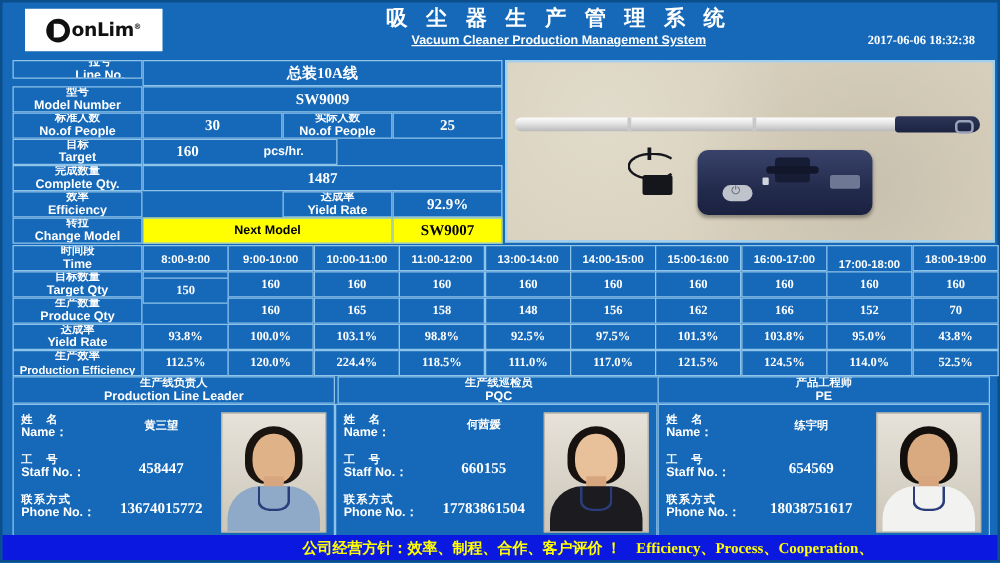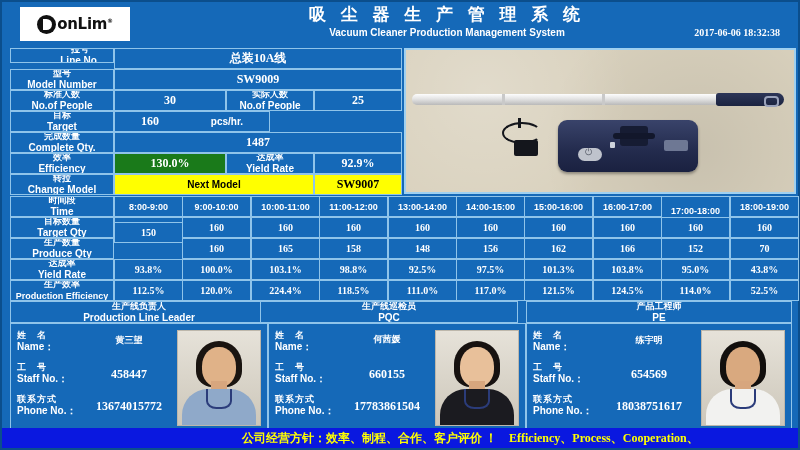--- a/index.html
+++ b/index.html
@@ -48,21 +48,21 @@
   .title-wrap {
     position: absolute; left: 300px; top: 2px; width: 290px;
     text-align: center; color: #ffffff;
   }
   .title-cn {
     font-size: 17px; font-weight: bold; letter-spacing: 5px;
     line-height: 22px; white-space: nowrap;
   }
   .title-en {
     font-size: 10px; font-weight: bold; line-height: 13px;
-    white-space: nowrap; letter-spacing: 0px;
+    white-space: nowrap; letter-spacing: 0px; text-decoration: underline;
   }
   .datetime {
     position: absolute; right: 18px; top: 25px;
     font-size: 10px; font-weight: bold; color: #ffffff;
     font-family: "Liberation Serif", serif;
   }
 
   
   .cell {
     position: absolute;
@@ -262,23 +262,20 @@
     <span class="cn">完成数量</span>
     <span class="en">Complete Qty.</span>
   </div>
   <div class="cell" style="left:112px; top:130px; width:288px; height:21px;">
     <span class="val">1487</span>
   </div>
 
   <div class="cell" style="left:8px;  top:151px; width:104px; height:21px;">
     <span class="cn">效率</span>
     <span class="en">Efficiency</span>
-  </div>
-  <div class="cell green" style="left:112px; top:151px; width:112px; height:21px;">
-    <span class="val">130.0%</span>
   </div>
   <div class="cell" style="left:224px; top:151px; width:88px; height:21px;">
     <span class="cn">达成率</span>
     <span class="en">Yield Rate</span>
   </div>
   <div class="cell" style="left:312px; top:151px; width:88px; height:21px;">
     <span class="val">92.9%</span>
   </div>
 
   <div class="cell yellow" style="left:112px; top:172px; width:200px; height:21px;">
@@ -507,21 +504,21 @@
         </div>
         <div class="photo" style="position:relative;width:84px;height:96px;margin-top:6px;">
           <div class="ph-bg"></div>
           <div class="ph-hair" style="top:10px;width:46px;height:46px;background:#1a1410;"></div>
           <div class="ph-head" style="top:16px;width:34px;height:40px;background:#e0b288;"></div>
           <div class="ph-neck" style="top:50px;width:16px;height:12px;"></div>
           <div class="ph-body" style="top:58px;width:74px;height:42px;background:#8fa9c9;"></div>
           <div class="lanyard" style="top:58px;width:26px;height:20px;"></div>
         </div>
       </div>
-      <div class="cell" style="left: 258px; top: 299px; width: 258px; height: 22px;">
+      <div class="cell" style="left: 268px; top: 299px; width: 258px; height: 22px;">
         <span class="cn">生产线巡检员</span>
         <span class="en">PQC</span>
       </div>
       <div class="cell" style="left: 266px; top: 321px; width: 258px; height: 108px; flex-direction: row; align-items: stretch; justify-content: flex-start;">
         <div style="position:relative;width:166px;height:100%;">
           <div style="position:absolute;left:6px;top:6px;text-align:left;">
             <div class="cn" style="text-align:left;letter-spacing:1px;">姓　名</div>
             <div class="en" style="text-align:left;">Name：</div>
           </div>
           <div style="position:absolute;left:78px;top:11px;width:80px;text-align:center;font-family:Liberation Mono, monospace;" class="cn" style2="">何茜媛</div>

